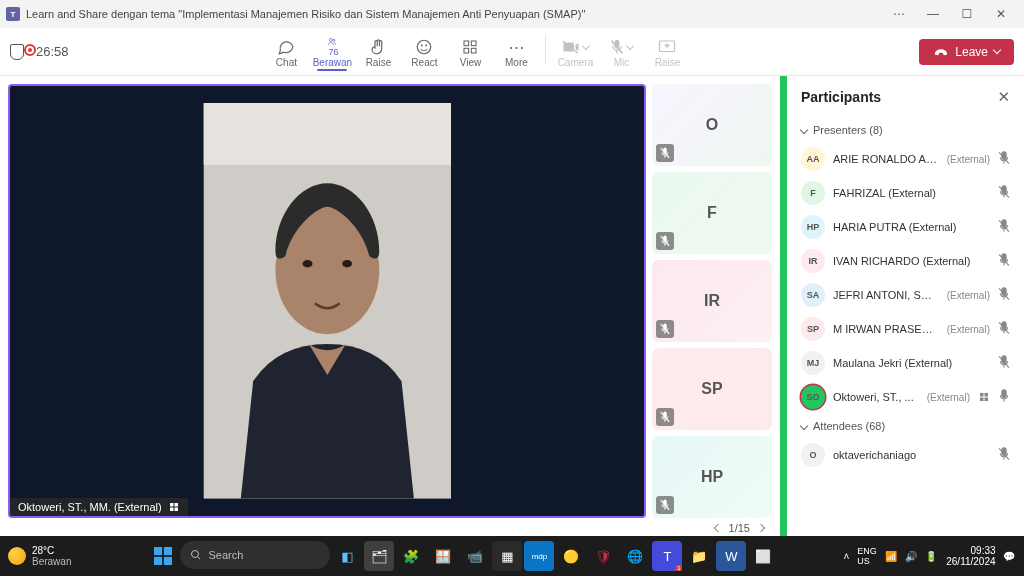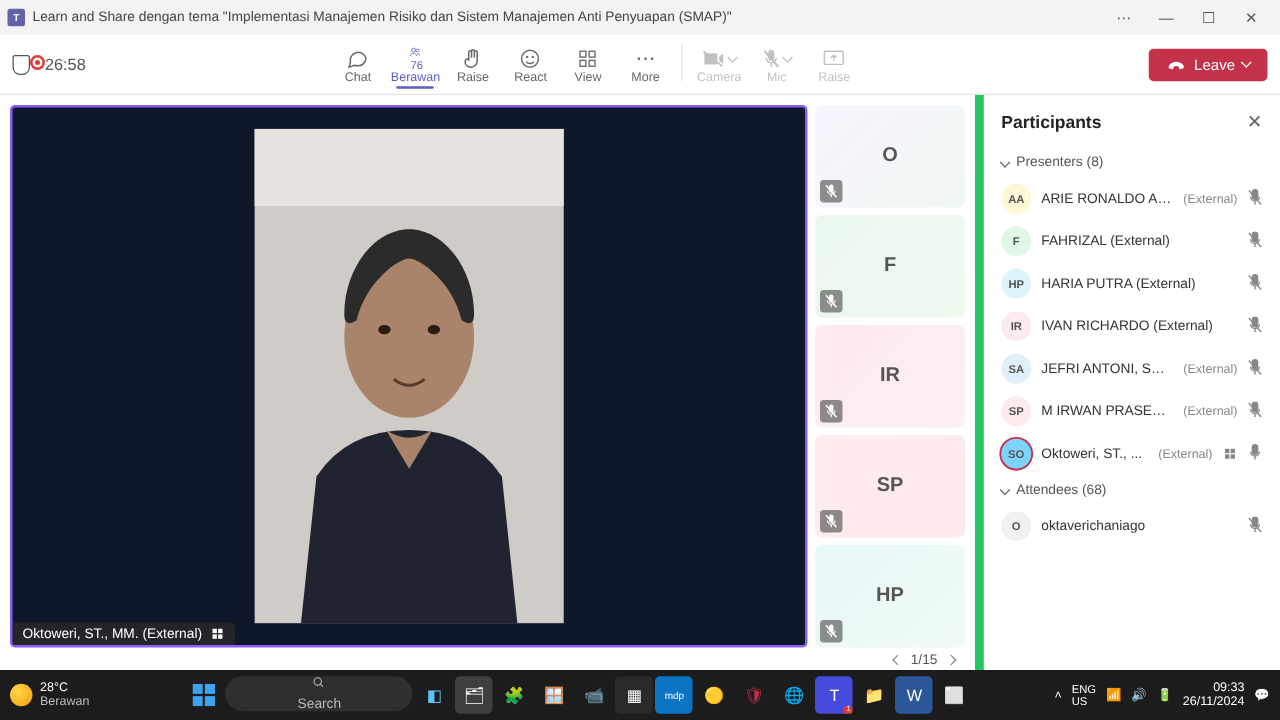--- a/index.html
+++ b/index.html
@@ -46,30 +46,30 @@
 .avatar.ring{box-shadow:0 0 0 1.5px #c4314b;}
 .p-name { flex: 1; white-space: nowrap; overflow: hidden; text-overflow: ellipsis; }
 .p-ext { color: #888; font-size: 10px; }
 .p-mic { width:12px;height:14px;color:#888;flex-shrink:0; }
 .taskbar { height: 40px; background: #1c1c1c; display: flex; align-items: center; color: #fff; font-size: 10px; padding: 0 8px; }
 .weather { display: flex; align-items: center; gap: 6px; margin-right:12px;}
 .weather .sun{width:18px;height:18px;border-radius:50%;background:radial-gradient(circle at 35% 35%,#ffd54a,#f59e0b);}
 .weather .txt{line-height:1.1;}
 .task-center { flex: 1; display: flex; justify-content: center; gap: 2px; }
 .task-icon { width: 30px; height: 30px; border-radius: 4px; display: flex; align-items: center; justify-content: center; font-size: 13px; }
-.search-box { width: 150px; height: 28px; background: #2f2f2f; border-radius: 14px; display: flex; align-items: center; padding: 0 10px; gap: 6px; color: #bbb; font-size: 11px; flex-direction: column; }
+.search-box { width: 150px; height: 28px; background: #2f2f2f; border-radius: 14px; display: flex; align-items: center; padding: 0 10px; gap: 6px; color: #bbb; font-size: 11px; }
 .tray { display: flex; align-items: center; gap: 8px; }
 .tray .clock{line-height:1.1;text-align:right;font-size:10px;}
 .mic-off-svg{width:12px;height:12px;}
 .tile1{background:linear-gradient(135deg,#f9f4ff,#eef7f1);}
 .tile2{background:linear-gradient(135deg,#eaf8f1,#f0f9ee);}
 .tile3{background:linear-gradient(135deg,#fce9ef,#fdeff2);}
 .tile4{background:linear-gradient(135deg,#fdecef,#fdeaea);}
 .tile5{background:linear-gradient(135deg,#e6f7f5,#f0fbf9);}
-.av-AA{background:#fff6d6;} .av-F{background:#e0f7e6;} .av-HP{background:#def3fb;} .av-IR{background:#fdeaef;} .av-SA{background:#e0f0fb;} .av-SP{background:#fceaec;} .av-MJ{background:#f1f1f1;} .av-SO{background:#7dd3fc;} .av-O{background:#f1f1f1;}
+.av-AA{background:#fff6d6;} .av-F{background:#e0f7e6;} .av-HP{background:#def3fb;} .av-IR{background:#fdeaef;} .av-SA{background:#e0f0fb;} .av-SP{background:#fceaec;} .av-MJ{background:#f1f1f1;} .av-SO{background:#22c55e;} .av-O{background:#f1f1f1;}
 </style>
 </head>
 <body>
 
 <div class="titlebar">
   <span class="teams-icon">T</span>
   <span class="title">Learn and Share dengan tema "Implementasi Manajemen Risiko dan Sistem Manajemen Anti Penyuapan (SMAP)"</span>
   <span class="win-btn">⋯</span>
   <span class="win-btn">—</span>
   <span class="win-btn">☐</span>
@@ -316,20 +316,31 @@
     <span class="p-name">M IRWAN PRASETY...</span>
     <span class="p-ext">(External)</span>
 
     <span><svg class="p-mic" viewBox="0 0 16 20" fill="none" stroke="#888" stroke-width="1.6">
                 <rect x="5" y="1" width="6" height="11" rx="3" fill="#888"></rect>
                 <path d="M3 9a5 5 0 0 0 10 0M8 14v4"></path>
                 <line x1="1" y1="2" x2="15" y2="18"></line>
               </svg></span>
   </div>
           <div class="p-row">
+    <span class="avatar av-MJ">MJ</span>
+    <span class="p-name">Maulana Jekri (External)</span>
+    <span class="p-ext"></span>
+
+    <span><svg class="p-mic" viewBox="0 0 16 20" fill="none" stroke="#888" stroke-width="1.6">
+                <rect x="5" y="1" width="6" height="11" rx="3" fill="#888"></rect>
+                <path d="M3 9a5 5 0 0 0 10 0M8 14v4"></path>
+                <line x1="1" y1="2" x2="15" y2="18"></line>
+              </svg></span>
+  </div>
+          <div class="p-row">
     <span class="avatar av-SO ring">SO</span>
     <span class="p-name">Oktoweri, ST., ...</span>
     <span class="p-ext">(External)</span>
     <svg width="12" height="12" viewBox="0 0 24 24" fill="#888">
               <rect x="4" y="4" width="7" height="7"></rect>
               <rect x="13" y="4" width="7" height="7"></rect>
               <rect x="4" y="13" width="7" height="7"></rect>
               <rect x="13" y="13" width="7" height="7"></rect>
             </svg>
     <span><svg class="p-mic" viewBox="0 0 16 20" fill="none" stroke="#888" stroke-width="1.6">

